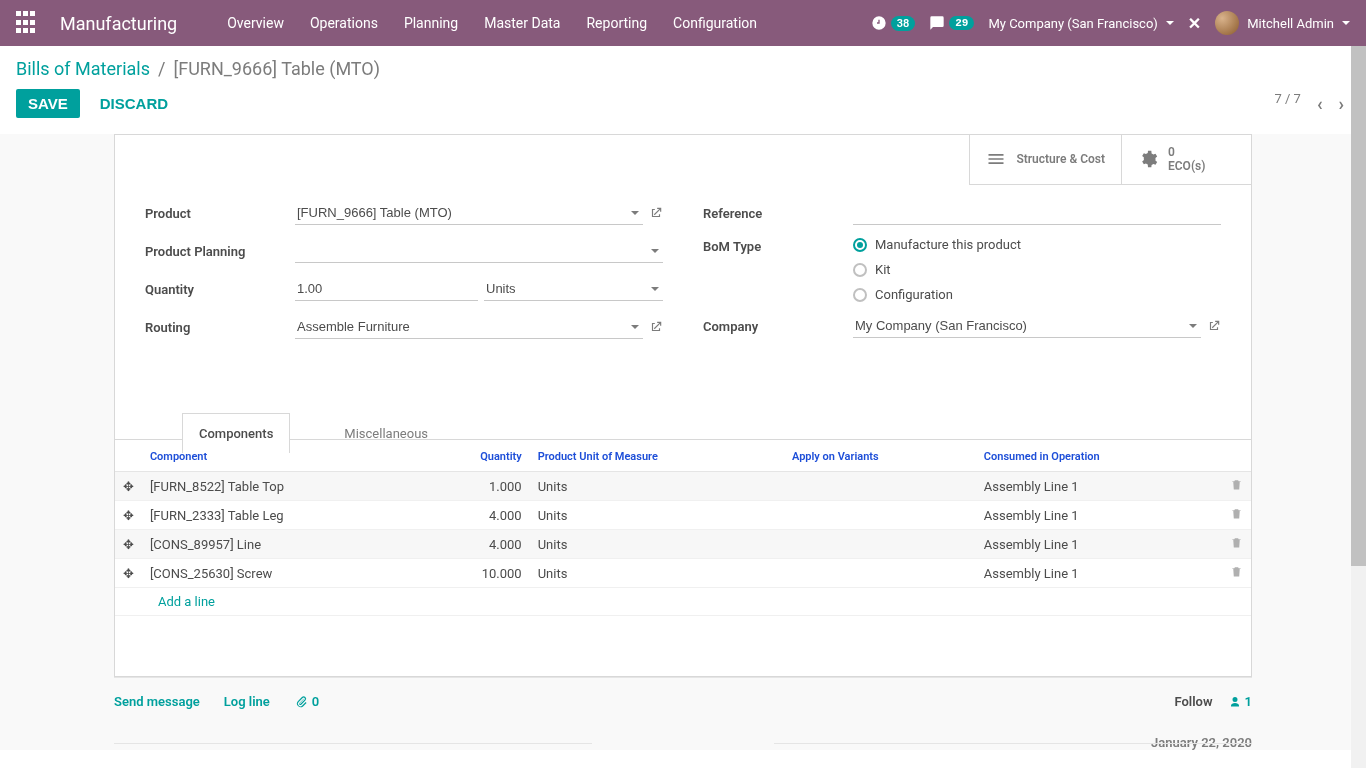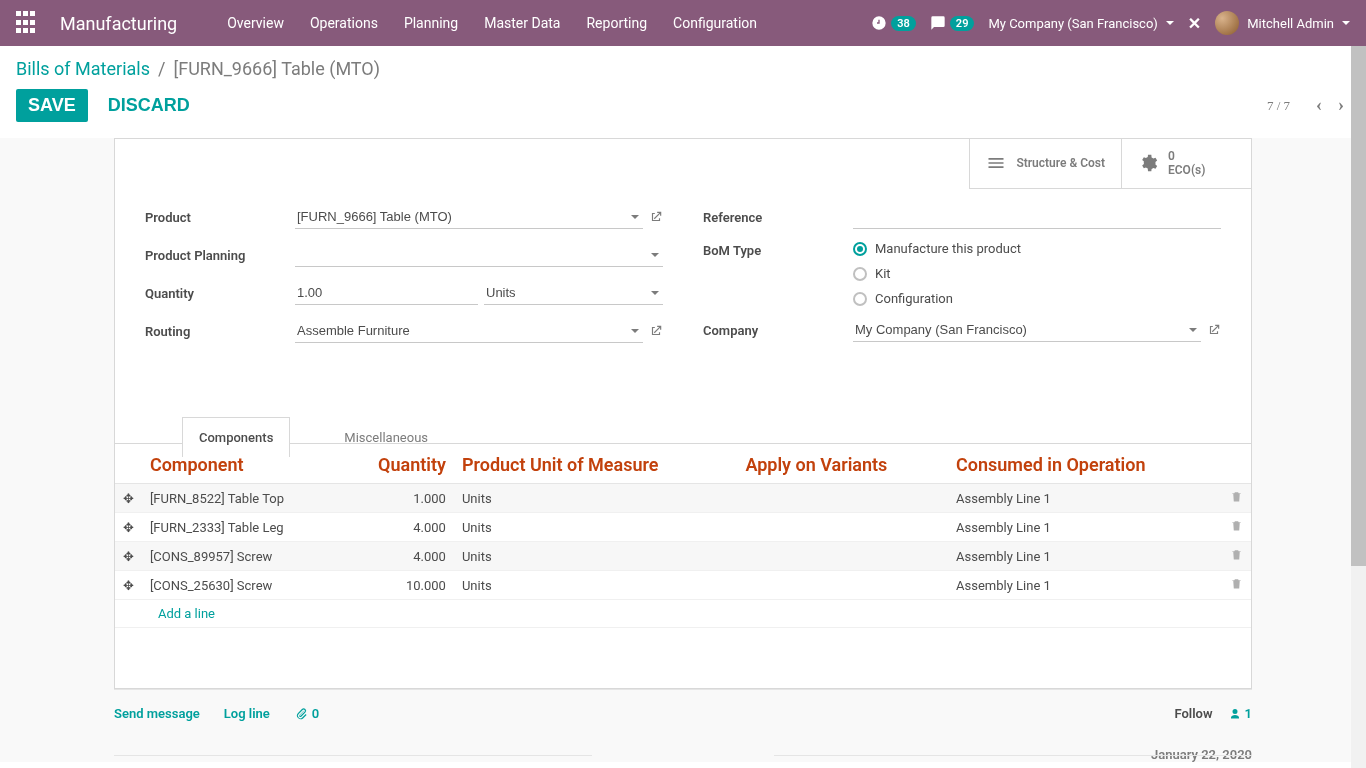--- a/index.html
+++ b/index.html
@@ -7,36 +7,36 @@
 
 .topnav { background: #875a7b; color: #fff; height: 46px; display: flex; align-items: center; padding: 0 16px; }
 .topnav .apps-icon { width: 24px; height: 24px; display: grid; grid-template-columns: repeat(3, 5px); grid-gap: 2px; cursor: pointer; margin-right: 20px; }
 .topnav .apps-icon span { background: #fff; width: 5px; height: 5px; }
 .topnav .brand { font-size: 18px; font-weight: 400; margin-right: 40px; }
 .topnav .menu { display: flex; gap: 6px; }
 .topnav .menu a { color: #fff; text-decoration: none; padding: 6px 10px; font-size: 14px; cursor: pointer; }
 .topnav .right { margin-left: auto; display: flex; align-items: center; gap: 14px; }
 .badge-pill { display: inline-flex; align-items: center; gap: 4px; }
 .badge-pill .count { background: #00a09d; color: #fff; border-radius: 10px; font-size: 11px; padding: 1px 6px; font-weight: 600; }
-.badge-pill.c2 .count { background: #00a09d; }
+.badge-pill.c2 .count { background: #00a09d; font-family: Liberation Mono, monospace; }
 .chat-icon, .clock-icon { width: 16px; height: 16px; fill: #fff; }
 .dev-icon { font-size: 16px; color: #fff; cursor: pointer; font-weight: bold; }
 .user { display: flex; align-items: center; gap: 8px; cursor: pointer; }
 .user .avatar { width: 24px; height: 24px; border-radius: 50%; background: radial-gradient(circle at 30% 30%, #d9b38c, #8b5a2b); }
 .caret-down { width: 0; height: 0; border-left: 4px solid transparent; border-right: 4px solid transparent; border-top: 4px solid #fff; }
 
 .subheader { padding: 12px 16px 0 16px; text-align: right; }
 .breadcrumb { font-size: 18px; color: #7c7c7c; display: flex; align-items: center; gap: 8px; }
 .breadcrumb a { color: #00a09d; text-decoration: none; cursor: pointer; }
 
 .toolbar { display: flex; align-items: center; padding: 10px 16px 16px 16px; }
-.btn { border: none; padding: 6px 12px; font-size: 18px; cursor: pointer; border-radius: 2px; }
+.btn { border: none; padding: 6px 12px; font-size: 15px; cursor: pointer; border-radius: 2px; }
 .btn-primary { background: #00a09d; color: #fff; font-weight: 600; }
 .btn-link { background: transparent; color: #00a09d; font-weight: 600; margin-left: 8px; }
-.pager { margin-left: auto; display: flex; align-items: center; gap: 20px; color: #7c7c7c; font-size: 13px; font-family: Liberation Serif, serif; }
+.pager { margin-left: auto; display: flex; align-items: flex-start; gap: 10px; color: #7c7c7c; font-size: 13px; }
 .pager .arrows { display: flex; gap: 4px; }
 .pager .arrow { color: #7c7c7c; font-size: 18px; cursor: pointer; padding: 2px 6px; font-weight: bold; }
 
 .sheet-wrap { background: #f9f9f9; padding: 0 0 0 0; }
 .sheet { background: #fff; border: 1px solid #d8d8d8; margin: 0 auto; max-width: 1138px; position: relative; }
 .stat-buttons { position: absolute; right: 0; top: 0; display: flex; }
 .stat-btn { border: 1px solid #d8d8d8; border-top: none; border-right: none; padding: 10px 16px; display: flex; align-items: center; gap: 10px; cursor: pointer; min-width: 130px; }
 .stat-btn:last-child { border-right: none; }
 .stat-icon { width: 20px; height: 20px; fill: #7c7c7c; }
 .stat-text { color: #7c7c7c; font-size: 12px; font-weight: 600; line-height: 1.2; }
@@ -60,21 +60,21 @@
 .radio.checked::after { content: ''; position: absolute; width: 6px; height: 6px; border-radius: 50%; background: #00a09d; top: 2px; left: 2px; }
 .form-row.align-top { align-items: flex-start; }
 .form-row.align-top label { padding-top: 2px; }
 
 .tabs-area { margin-top: 24px; }
 .tab-bar { display: flex; border-bottom: 1px solid #d8d8d8; padding-left: 30px; }
 .tab { padding: 12px 16px; cursor: pointer; color: #7c7c7c; border: 1px solid transparent; border-bottom: none; position: relative; top: 14px; margin-left: 37px; }
 .tab.active { color: #4c4c4c; border-color: #d8d8d8; background: #fff; font-weight: 500; }
 
 .comp-table { width: 100%; border-collapse: collapse; }
-.comp-table th { text-align: left; font-weight: 600; color: #c2410c; padding: 10px 8px 8px 8px; font-size: 18px; border-bottom: 1px solid #e5e5e5; }
+.comp-table th { text-align: left; font-weight: 600; color: #1d4ed8; padding: 10px 8px 8px 8px; font-size: 11px; border-bottom: 1px solid #e5e5e5; }
 .comp-table th.qty, .comp-table td.qty { text-align: right; }
 .comp-table td { padding: 6px 8px; font-size: 13px; border-bottom: 1px solid #f0f0f0; color: #4c4c4c;}
 .comp-table tr.data-row:nth-child(odd) td { background: #f7f7f7; }
 .handle { width: 24px; text-align: center; color: #b0b0b0; cursor: move; }
 .trash { width: 28px; text-align: center; color: #b0b0b0; cursor: pointer; }
 .add-line { color: #00a09d; cursor: pointer; padding: 8px; }
 
 .chatter { max-width: 1138px; margin: 0 auto; border-top: 1px solid #e5e5e5;}
 .chatter-top { display: flex; align-items: center; padding: 16px 0; gap: 24px; }
 .chatter-top .msg-link { color: #00a09d; font-weight: 600; cursor: pointer; }
@@ -307,21 +307,21 @@
               <td class="qty">4.000</td>
               <td>Units</td>
               <td></td>
               <td>Assembly Line 1</td>
               <td class="trash"><svg width="13" height="13" fill="#b0b0b0" viewBox="0 0 24 24">
                   <path d="M6 7h12l-1 14H7zM9 4h6l1 2H8zM4 6h16v1H4z"></path>
                 </svg></td>
             </tr>
             <tr class="data-row">
               <td class="handle">✥</td>
-              <td>[CONS_89957] Screw</td>
+              <td>[CONS_89957] Line</td>
               <td class="qty">4.000</td>
               <td>Units</td>
               <td></td>
               <td>Assembly Line 1</td>
               <td class="trash"><svg width="13" height="13" fill="#b0b0b0" viewBox="0 0 24 24">
                   <path d="M6 7h12l-1 14H7zM9 4h6l1 2H8zM4 6h16v1H4z"></path>
                 </svg></td>
             </tr>
             <tr class="data-row">
               <td class="handle">✥</td>

